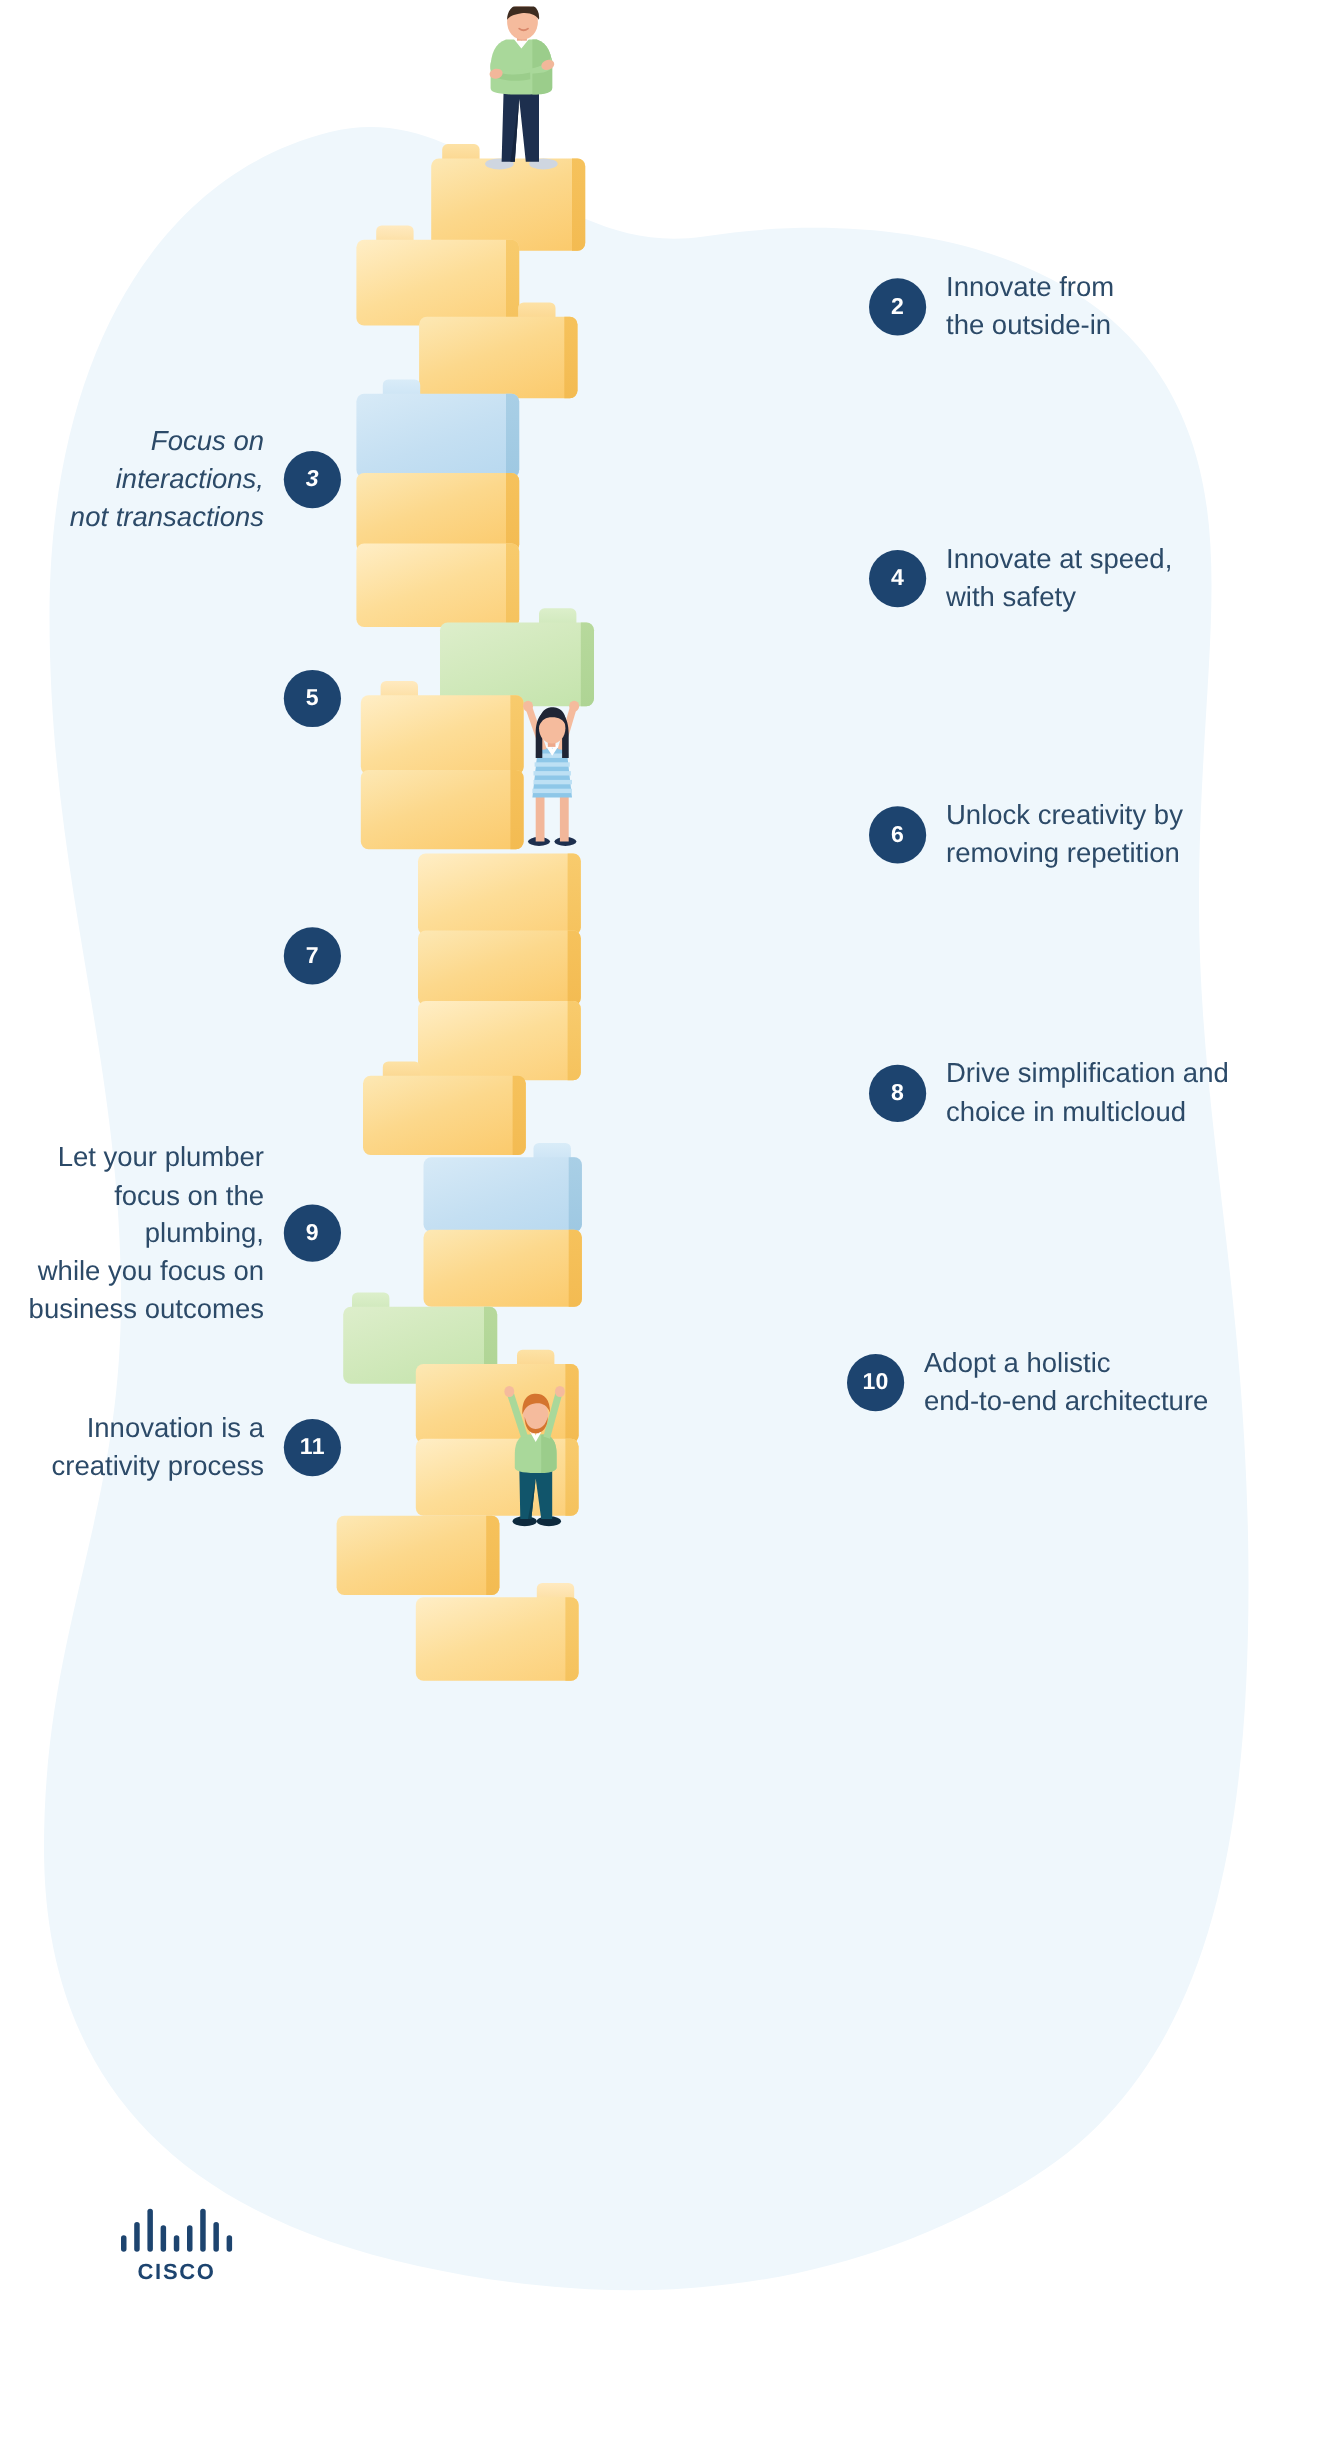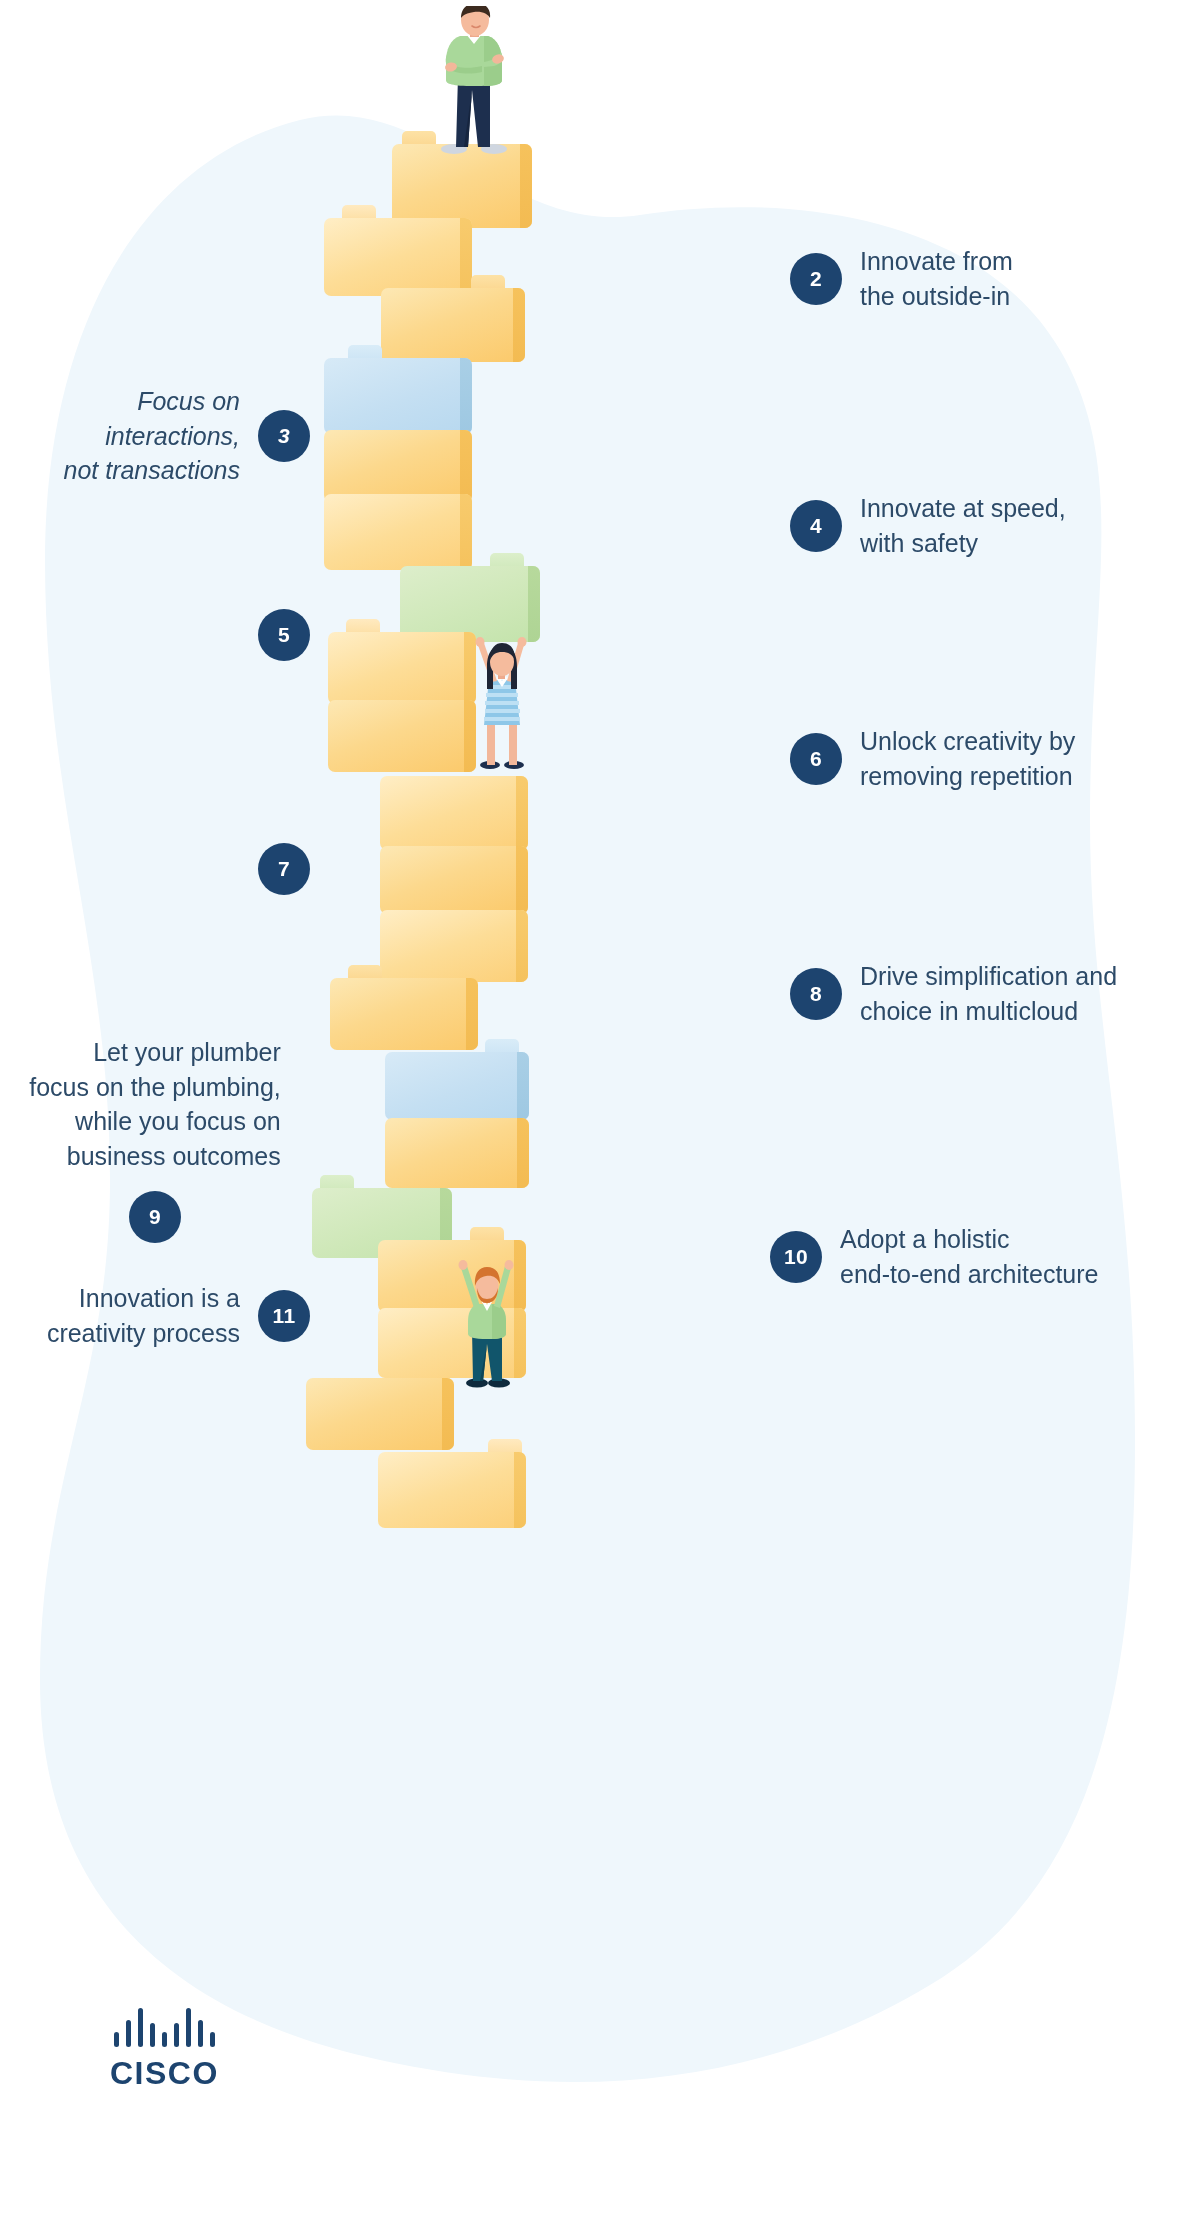--- a/index.html
+++ b/index.html
@@ -100,21 +100,21 @@
     z-index:6;
     display:flex;
     flex-direction:column;
     align-items:center;
     gap:8px;
   }
   #cisco .bars{display:flex;align-items:flex-end;gap:7px;height:34px;}
   #cisco .bars i{display:block;width:5px;border-radius:2.5px;background:#1d446f;}
   #cisco .word{
     color:#1d446f;
-    font-size:32px;
+    font-size:20px;
     font-weight:bold;
     letter-spacing:1.5px;
     font-family:"Liberation Sans","DejaVu Sans",sans-serif;
   }
 </style>
 </head>
 <body>
 
 <div id="stage">
 
@@ -347,21 +347,21 @@
   <div class="item left" style="left:0;top:843px;width:310px;">
     <span class="badge">7</span>
   </div>
 
   <div class="item right" style="left:790px;top:959px;width:410px;">
     <span class="badge">8</span>
     <span class="label">Drive simplification and
 choice in multicloud</span>
   </div>
 
-  <div class="item left" style="left:0;top:1035px;width:310px;flex-direction:column;">
+  <div class="item left" style="left:0;top:1035px;width:310px;">
     <span class="label">Let your plumber
 focus on the plumbing,
 while you focus on
 business outcomes</span>
     <span class="badge">9</span>
   </div>
 
   <div class="item right" style="left:770px;top:1222px;width:430px;">
     <span class="badge">10</span>
     <span class="label">Adopt a holistic

